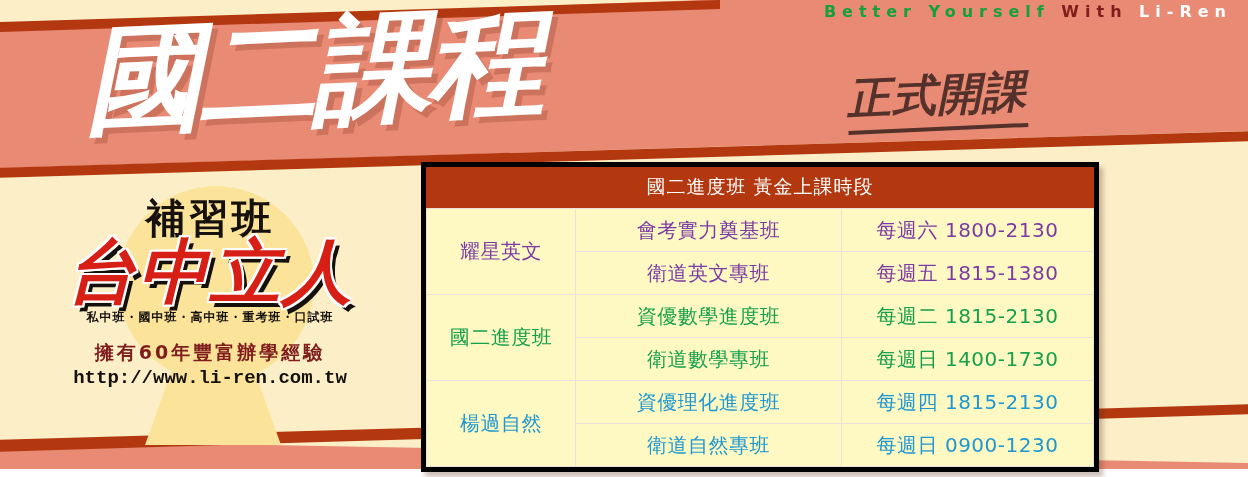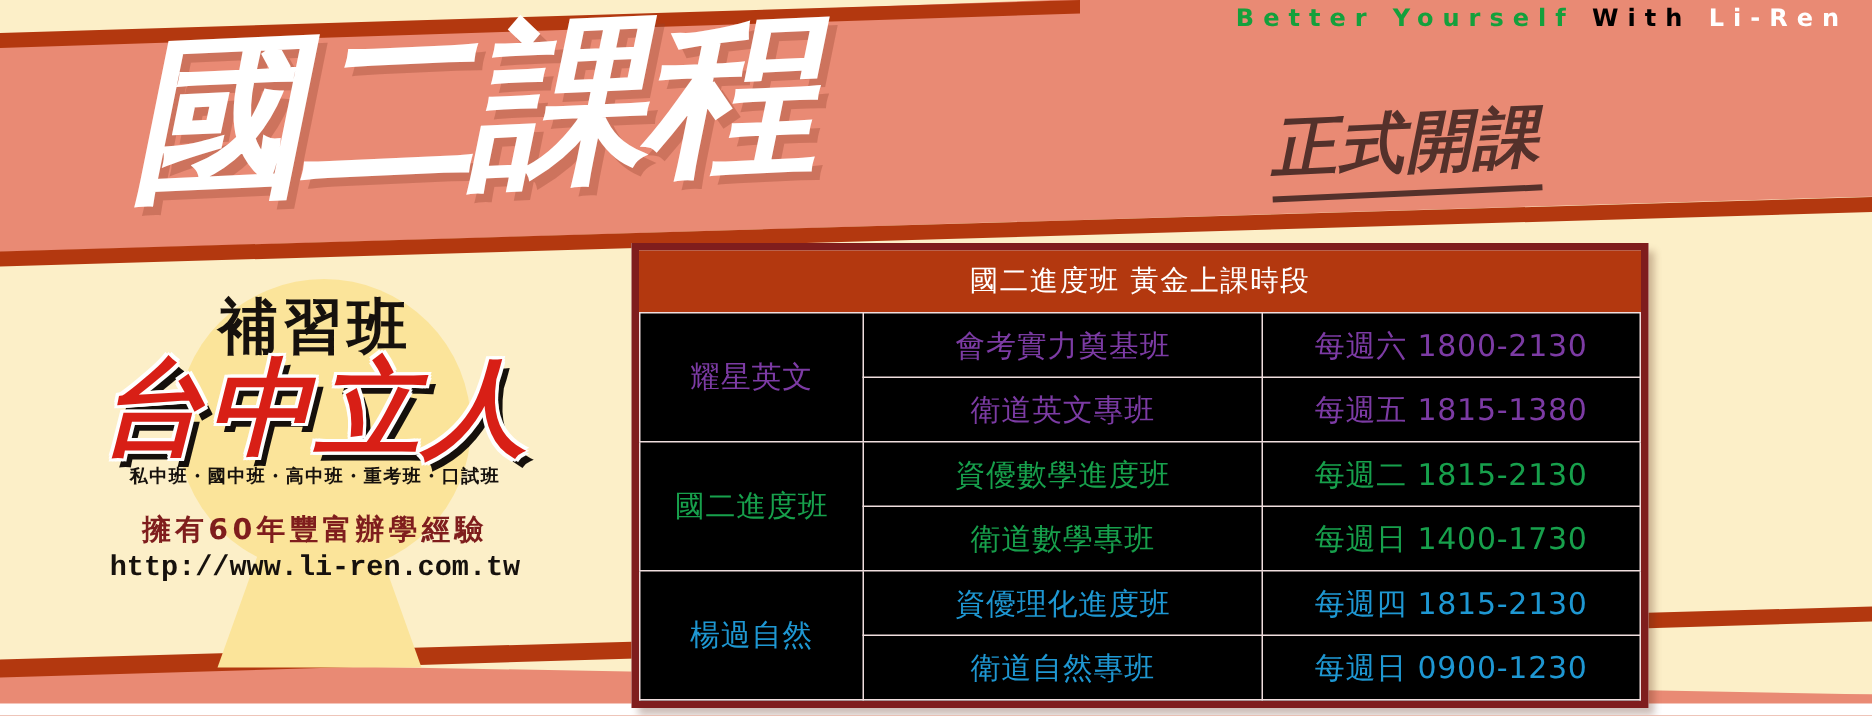--- a/index.html
+++ b/index.html
@@ -92,21 +92,21 @@
   #tagline {
     position: absolute;
     right: 16px; top: 2px;
     font-size: 16px;
     font-weight: bold;
     letter-spacing: 6px;
     white-space: nowrap;
     z-index: 6;
   }
   #tagline .tg-green { color: #14a03c; }
-  #tagline .tg-black { color: #000000; }
+  #tagline .tg-black { color: #7f1d1d; }
   #tagline .tg-white { color: #ffffff; }
 
   
   #headline {
     position: absolute;
     left: 84px; top: 12px;
     font-family: "DejaVu Serif", "Liberation Serif", serif;
     font-size: 118px;
     font-weight: bold;
     font-style: italic;
@@ -187,37 +187,37 @@
     color: #16110d;
     letter-spacing: 0px;
   }
 
   
   #schedule-wrap {
     position: absolute;
     left: 421px; top: 162px;
     width: 678px;
     z-index: 7;
-    border: 5px solid #7f1d1d;
+    border: 5px solid #000000;
     background: #ffffff;
     box-shadow: 4px 5px 5px rgba(90,40,20,0.30);
     box-sizing: border-box;
   }
   #schedule-header {
     background: #b3380f;
     color: #ffffff;
     font-size: 19px;
     text-align: center;
     padding: 7px 0 8px 0;
     letter-spacing: 1px;
   }
   table.schedule {
     width: 100%;
     border-collapse: collapse;
-    background: #000000;
+    background: #fef9c3;
     table-layout: fixed;
   }
   table.schedule td {
     border: 1px solid #f0dede;
     text-align: center;
     font-size: 20px;
     height: 42px;
     padding: 0;
     letter-spacing: 0.5px;
   }

